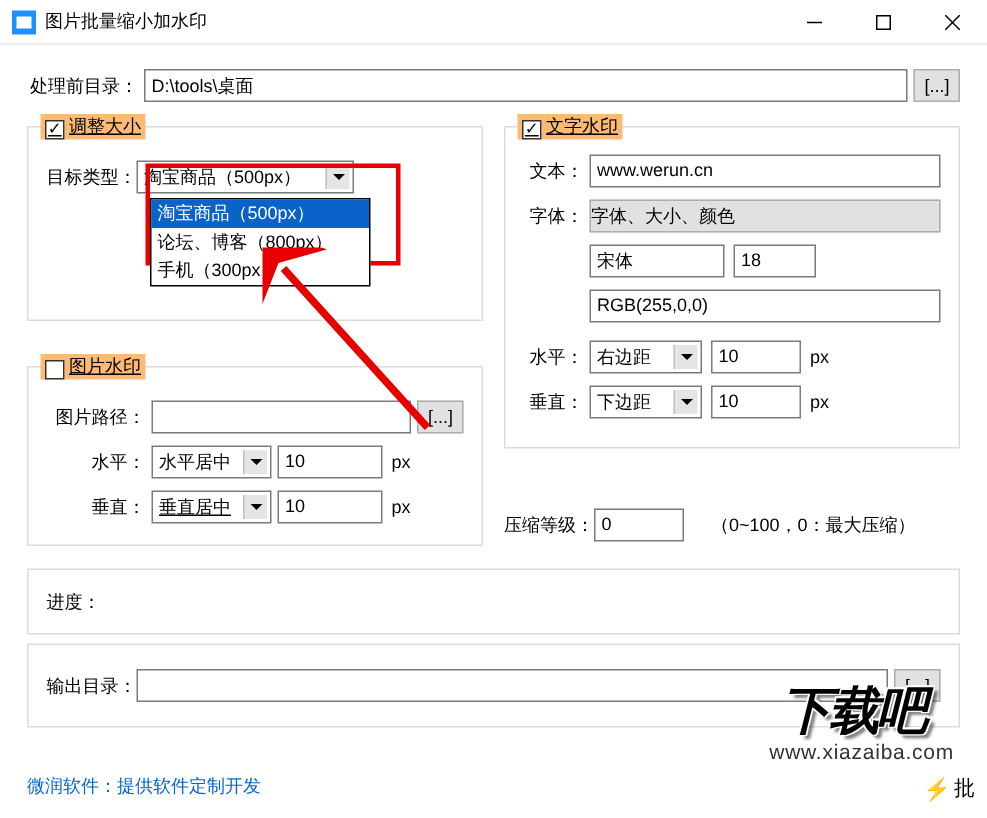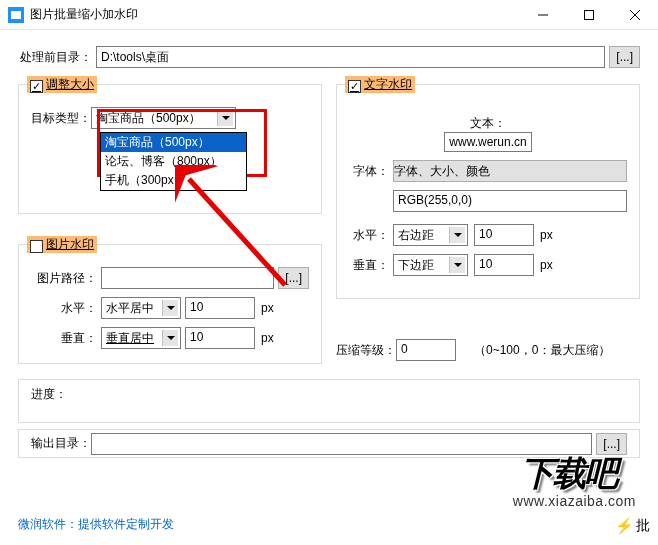--- a/index.html
+++ b/index.html
@@ -42,22 +42,22 @@
 
 .btn { border:1px solid #adadad; background:#e1e1e1; height:22px; display:flex; align-items:center; justify-content:flex-start; }
 
 .arrow-annot { position:absolute; pointer-events:none; }
 
 .watermark { position:absolute; right:0; bottom:36px; }
 .bolt { color:#f5a300; font-size:15px; margin-right:2px; }
 
 .footer-link { position:absolute; left:18px; bottom:12px; color:#0066cc; }
 
-.progress-box { border:1px solid #dcdcdc; height:44px; margin-top:10px; padding:6px 12px; display:flex; align-items:flex-start; }
-.output-box { border:1px solid #dcdcdc; height:29px; margin-top:6px; padding:6px 12px; display:flex; align-items:center; }
+.progress-box { border:1px solid #dcdcdc; height:44px; margin-top:10px; padding:6px 12px; display:flex; align-items:center; }
+.output-box { border:1px solid #dcdcdc; height:56px; margin-top:6px; padding:6px 12px; display:flex; align-items:center; }
 
 .bolded-logo { font-family: "SimHei", sans-serif; font-weight:900; font-style:italic; font-size:34px; color:#000; text-shadow: -1px -1px 0 #fff, 1px -1px 0 #fff, -1px 1px 0 #fff, 1px 1px 0 #fff, 3px 3px 2px rgba(0,0,0,0.5); letter-spacing:-2px; }
 .logourl { font-size:14px; color:#333; margin-top:-4px; letter-spacing:0.5px;margin-left:12px; }
 </style>
 </head>
 <body>
 
 <div class="titlebar">
   <span class="app-icon"></span>
   <span class="title">图片批量缩小加水印</span>
@@ -139,29 +139,34 @@
         </div>
       </div>
     </div>
 
     <div class="col-right">
       <div class="fieldset" style="height:215px;">
         <div class="legend">
           <span class="chk checked"></span>
           <span>文字水印</span>
         </div>
-        <div class="row" style="margin-top:12px;flex-direction:column;">
+        <div class="row" style="margin-top:0;">
           <span class="label2">文本：</span>
           <div class="textbox" style="flex:1;"><span>www.werun.cn</span></div>
         </div>
         <div class="row">
           <span class="label2">字体：</span>
           <div class="btn" style="flex:1;">
               <span>字体、大小、颜色</span>
             </div>
+        </div>
+        <div class="row">
+          <span class="label2"></span>
+          <div class="textbox" style="width:90px;"><span>宋体</span></div>
+          <div class="textbox" style="width:55px; margin-left:6px;"><span>18</span></div>
         </div>
         <div class="row">
           <span class="label2"></span>
           <div class="textbox" style="flex:1;"><span>RGB(255,0,0)</span></div>
         </div>
         <div class="row" style="margin-top:12px;">
           <span class="label2">水平：</span>
           <div class="dropbox" style="width:75px;">
               <span>右边距</span>
               <span class="arrow"></span>

